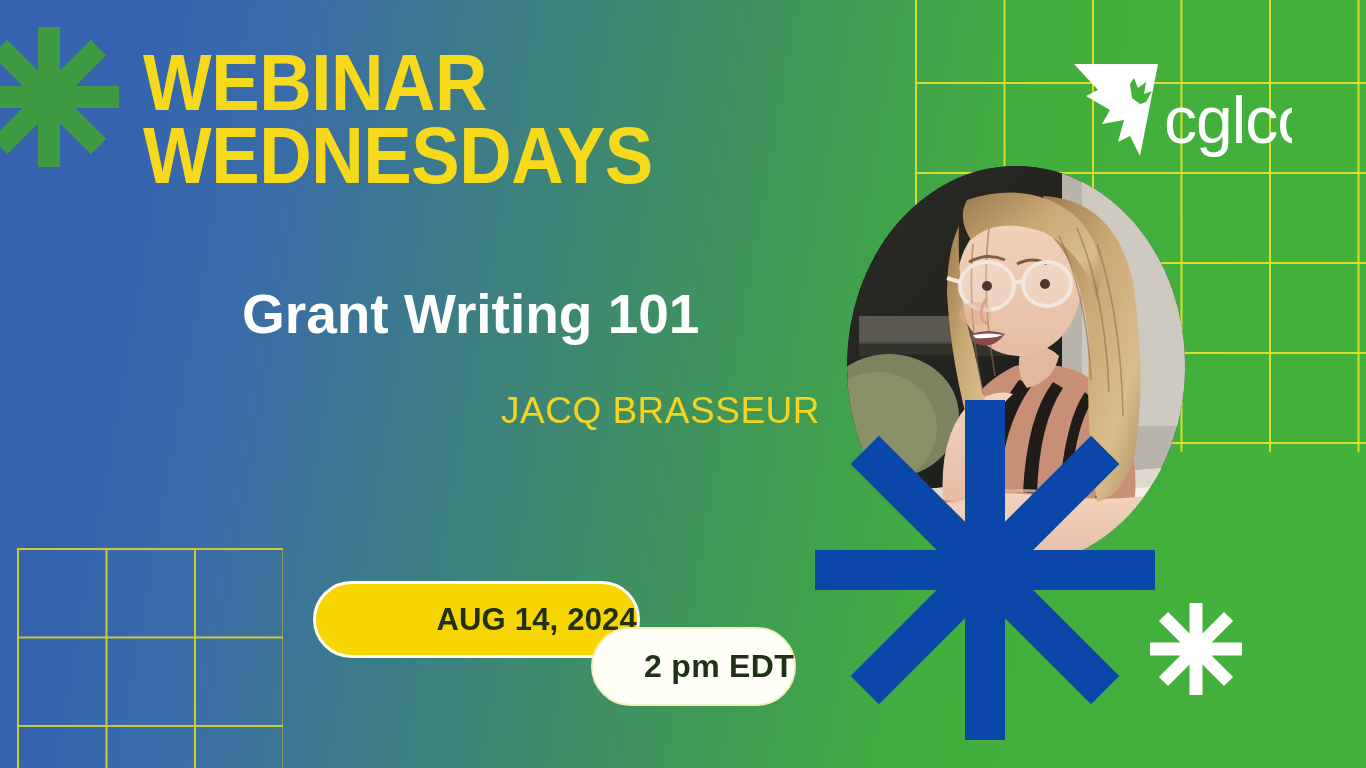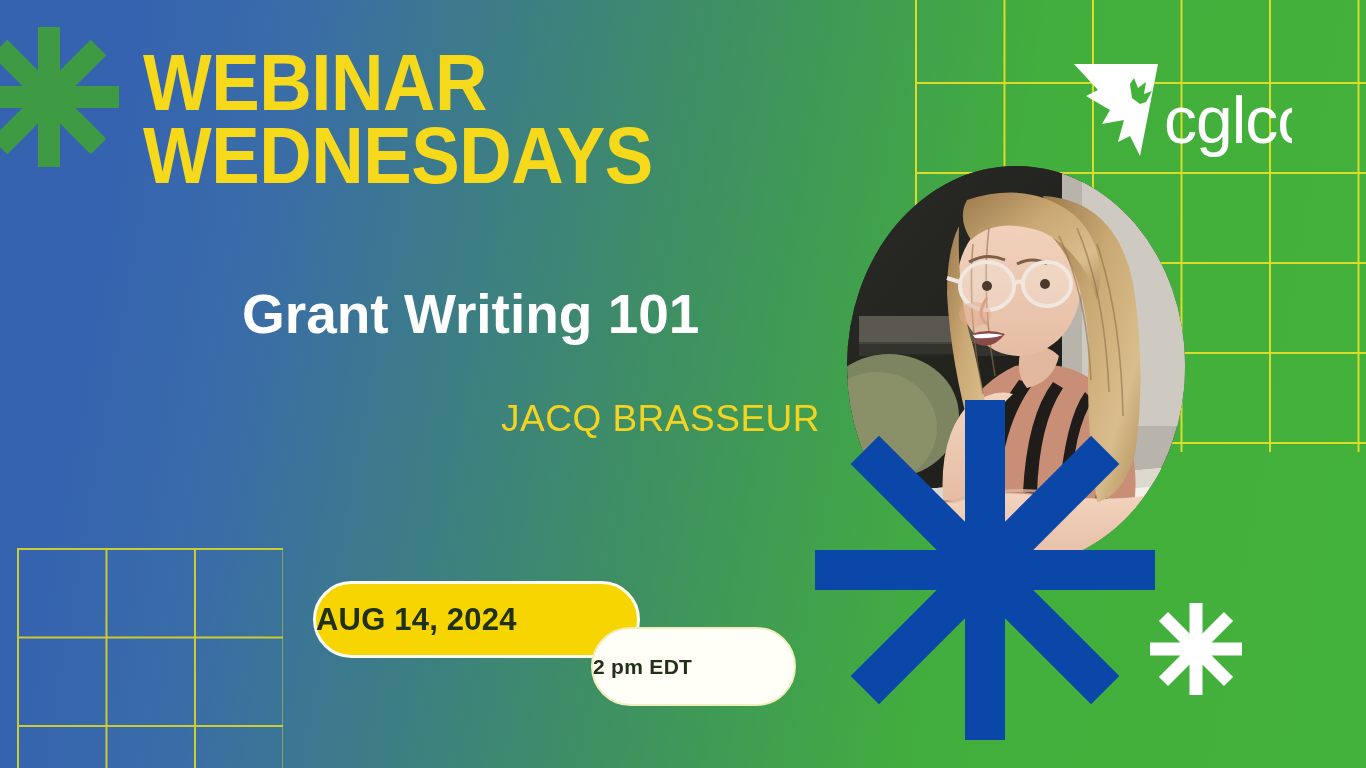--- a/index.html
+++ b/index.html
@@ -112,28 +112,28 @@
     left: 300px;
     top: 388px;
     width: 520px;
     text-align: right;
     color: #F5D321;
     font-size: 37px;
     line-height: 1.27;
     font-weight: 400;
     letter-spacing: 0.5px;
   }
-  #speaker .line { display: block; margin-top: 8px; }
+  #speaker .line { display: block; }
 
   
   .pill {
     position: absolute;
     display: flex;
     align-items: center;
-    justify-content: flex-start;
+    justify-content: flex-end;
     border-radius: 999px;
     color: #213117;
     font-weight: 700;
     white-space: nowrap;
   }
   #pill-date {
     left: 313px;
     top: 581px;
     width: 321px;
     height: 71px;
@@ -142,21 +142,21 @@
     font-size: 31px;
     letter-spacing: 0.2px;
   }
   #pill-time {
     left: 591px;
     top: 627px;
     width: 201px;
     height: 75px;
     background: #FFFEF7;
     border: 2px solid #F2EDBD;
-    font-size: 21px;
+    font-size: 32px;
     letter-spacing: 0.3px;
     z-index: 5;
   }
 
   
   #logo {
     position: absolute;
     left: 1072px;
     top: 58px;
     width: 220px;

